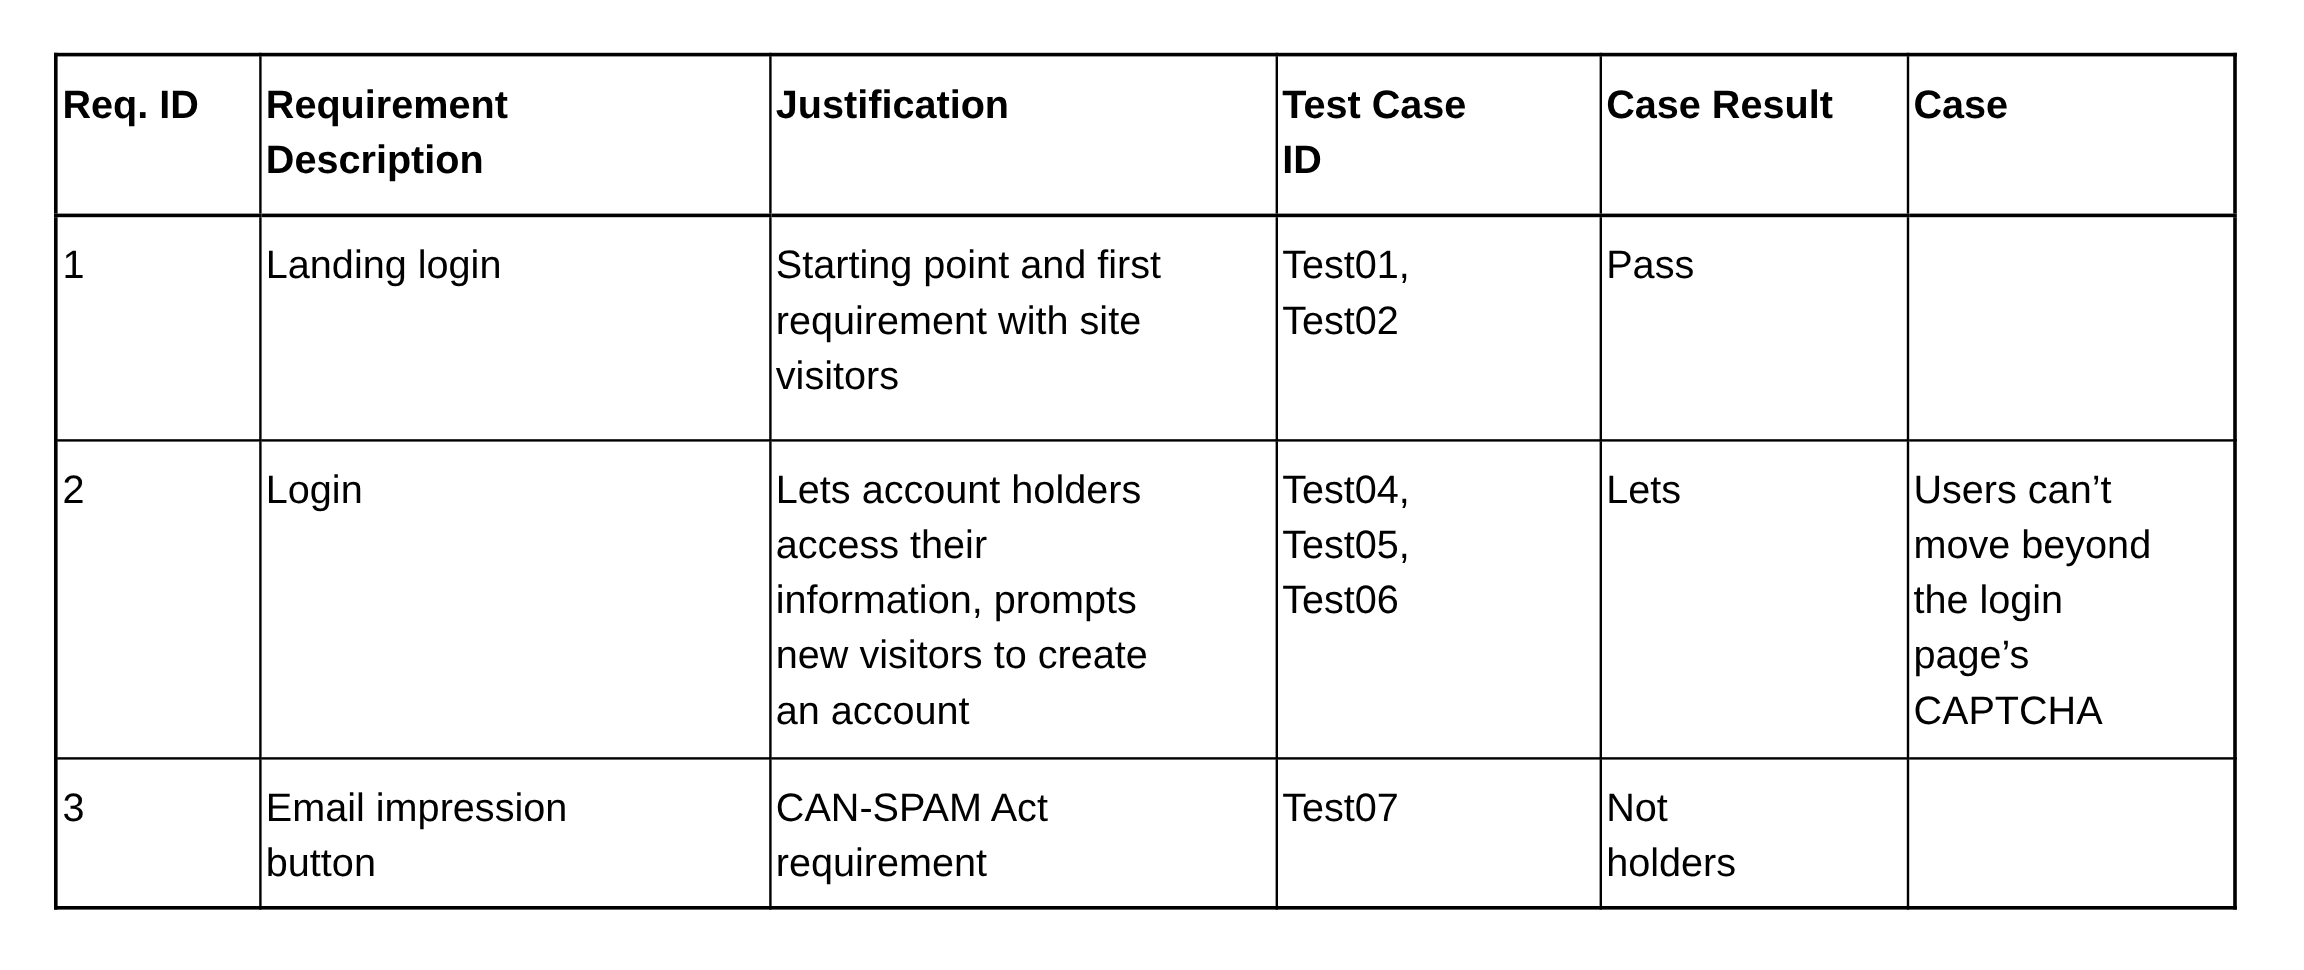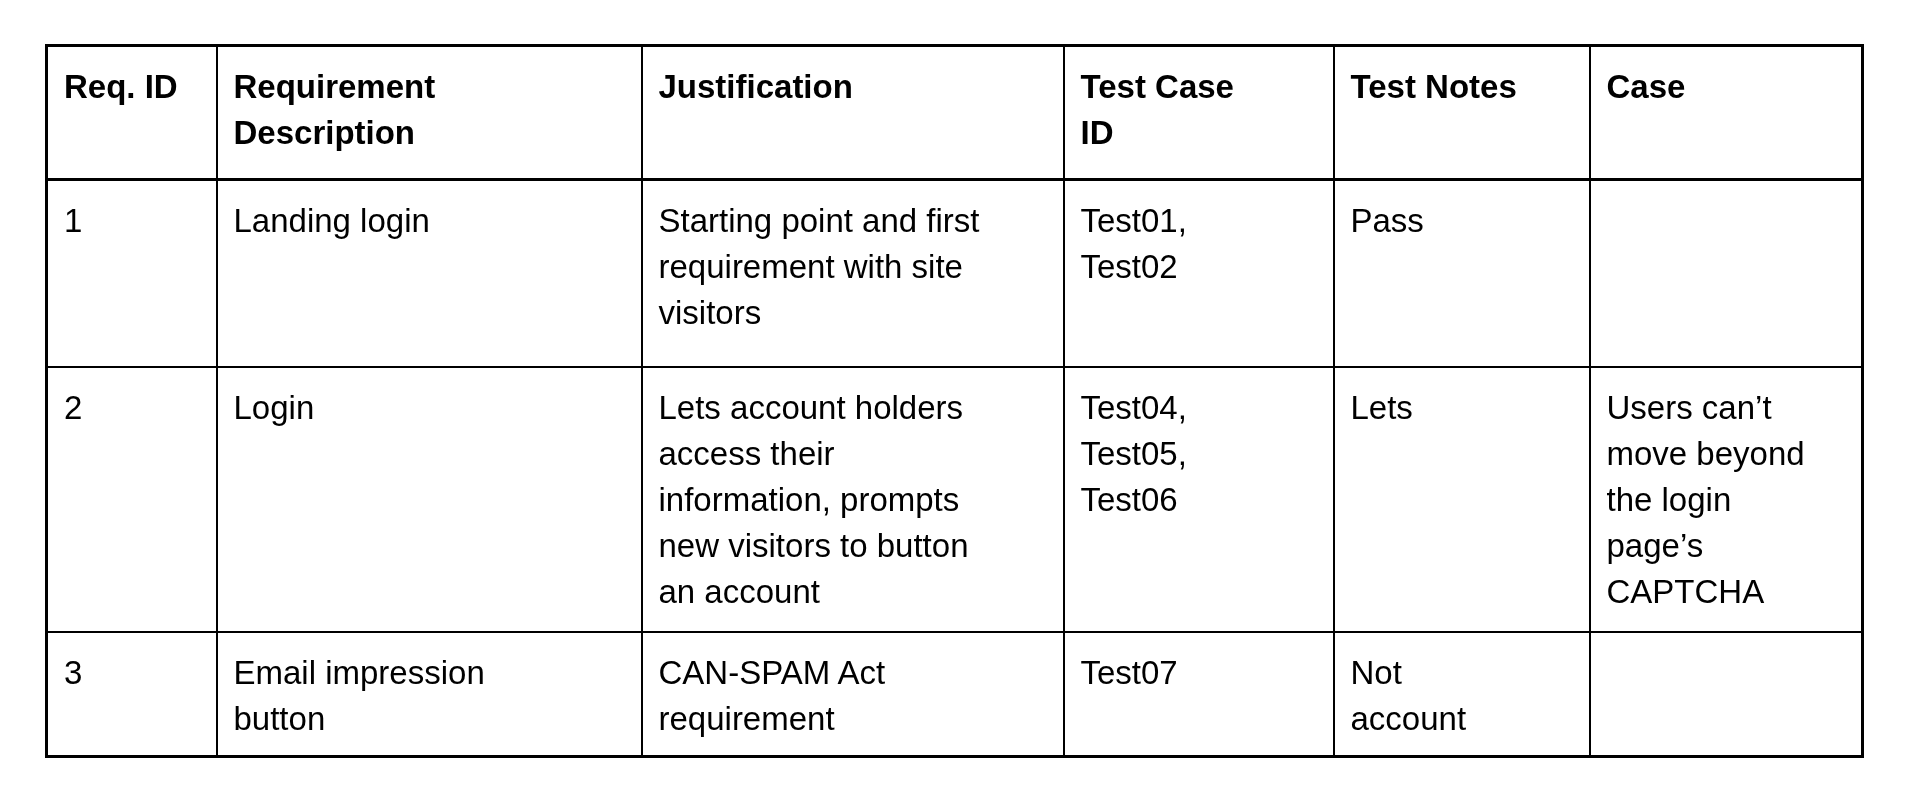--- a/index.html
+++ b/index.html
@@ -23,21 +23,21 @@
     width: 1816px;
     table-layout: fixed;
     border-collapse: collapse;
     border: 3px solid #000000;
   }
   table.req-table th,
   table.req-table td {
     border: 2px solid #000000;
     vertical-align: top;
     text-align: left;
-    padding: 17px 15px 10px 16px;
+    padding: 17px 15px 10px 4px;
     font-size: 33px;
     line-height: 46px;
     white-space: pre-line;
     overflow: hidden;
     color: #000000;
   }
   table.req-table th {
     font-weight: 700;
     border-bottom-width: 3px;
   }
@@ -63,21 +63,21 @@
       <col style="width:273px">
     </colgroup>
     <thead>
       <tr>
         <th>Req. ID</th>
         <th>Requirement
 Description</th>
         <th>Justification</th>
         <th>Test Case
 ID</th>
-        <th>Test Notes</th>
+        <th>Case Result</th>
         <th>Case</th>
       </tr>
     </thead>
     <tbody>
       <tr class="row-1">
         <td>1</td>
         <td>Landing login</td>
         <td>Starting point and first
 requirement with site
 visitors</td>
@@ -85,38 +85,38 @@
 Test02</td>
         <td>Pass</td>
         <td></td>
       </tr>
       <tr class="row-2">
         <td>2</td>
         <td>Login</td>
         <td>Lets account holders
 access their
 information, prompts
-new visitors to button
+new visitors to create
 an account</td>
         <td>Test04,
 Test05,
 Test06</td>
         <td>Lets</td>
         <td>Users can’t
 move beyond
 the login
 page’s
 CAPTCHA</td>
       </tr>
       <tr class="row-3">
         <td>3</td>
         <td>Email impression
 button</td>
         <td>CAN-SPAM Act
 requirement</td>
         <td>Test07</td>
         <td>Not
-account</td>
+holders</td>
         <td></td>
       </tr>
     </tbody>
   </table>
 </div>
 
 </body></html>

